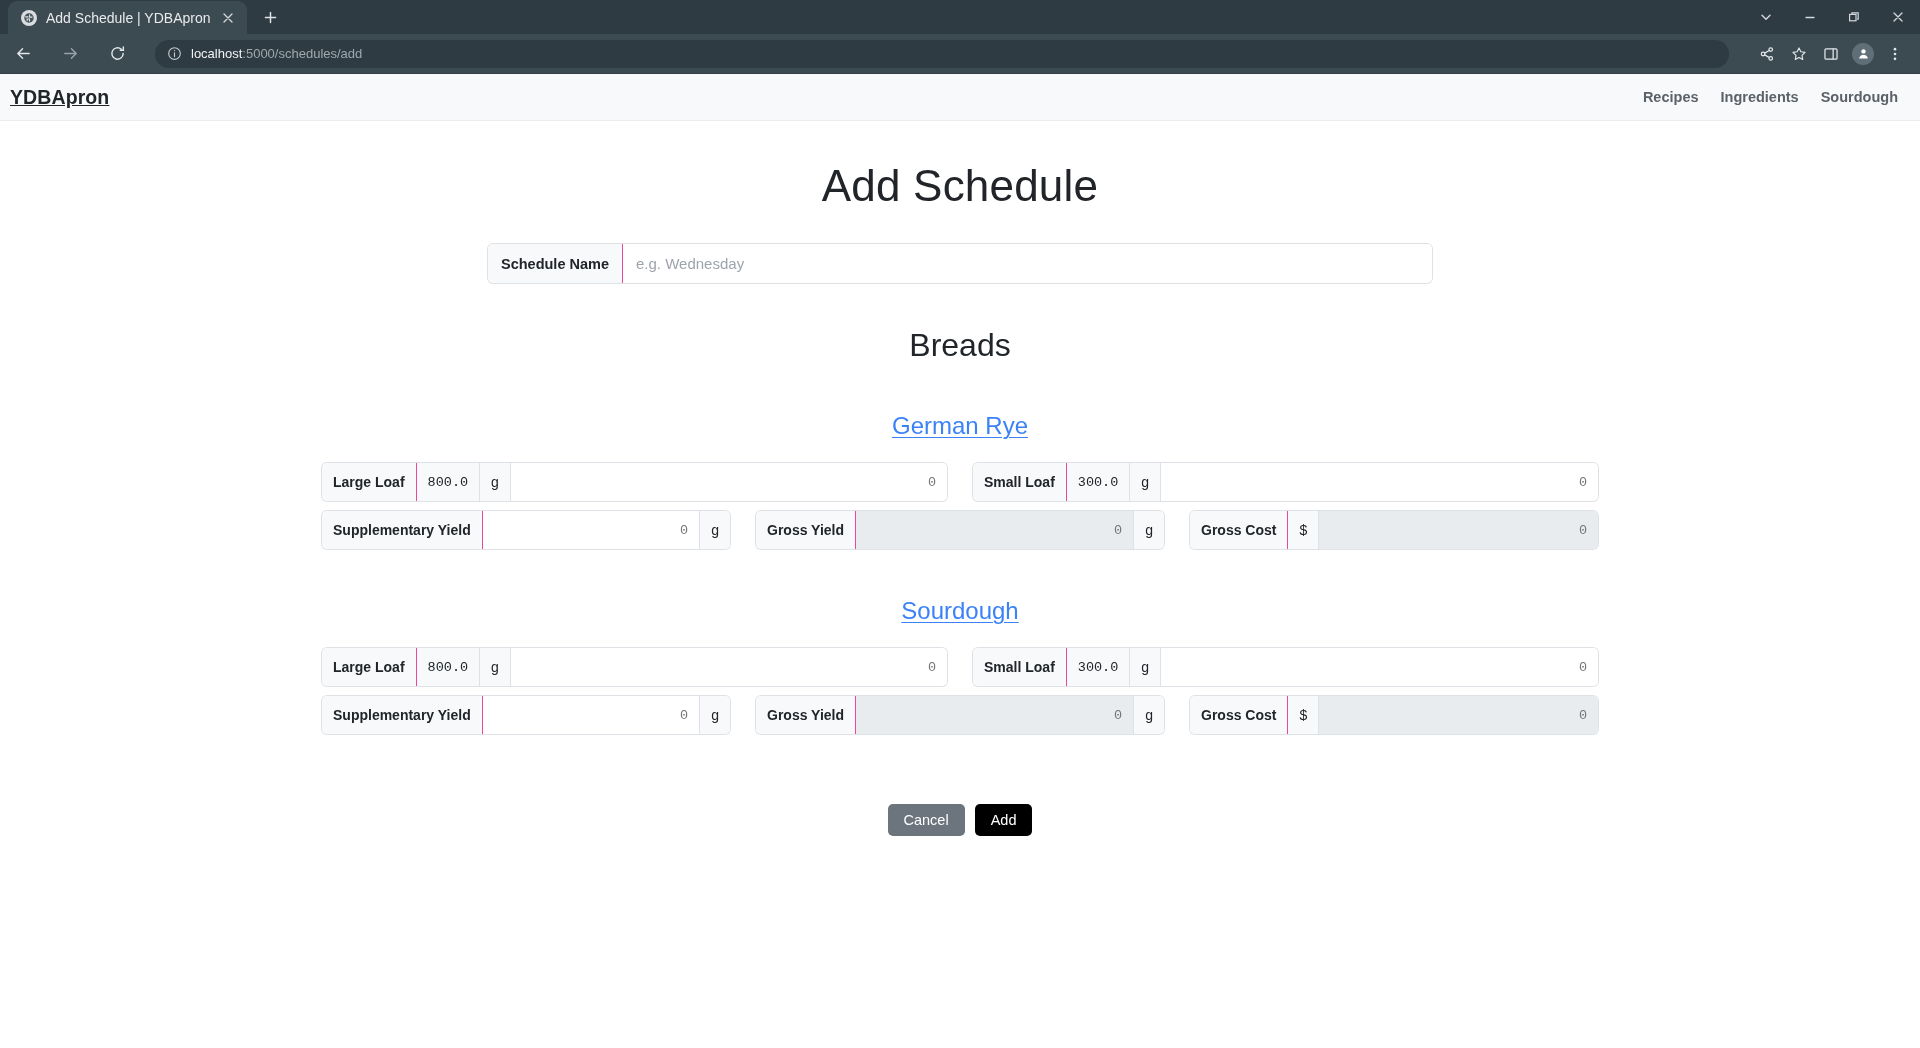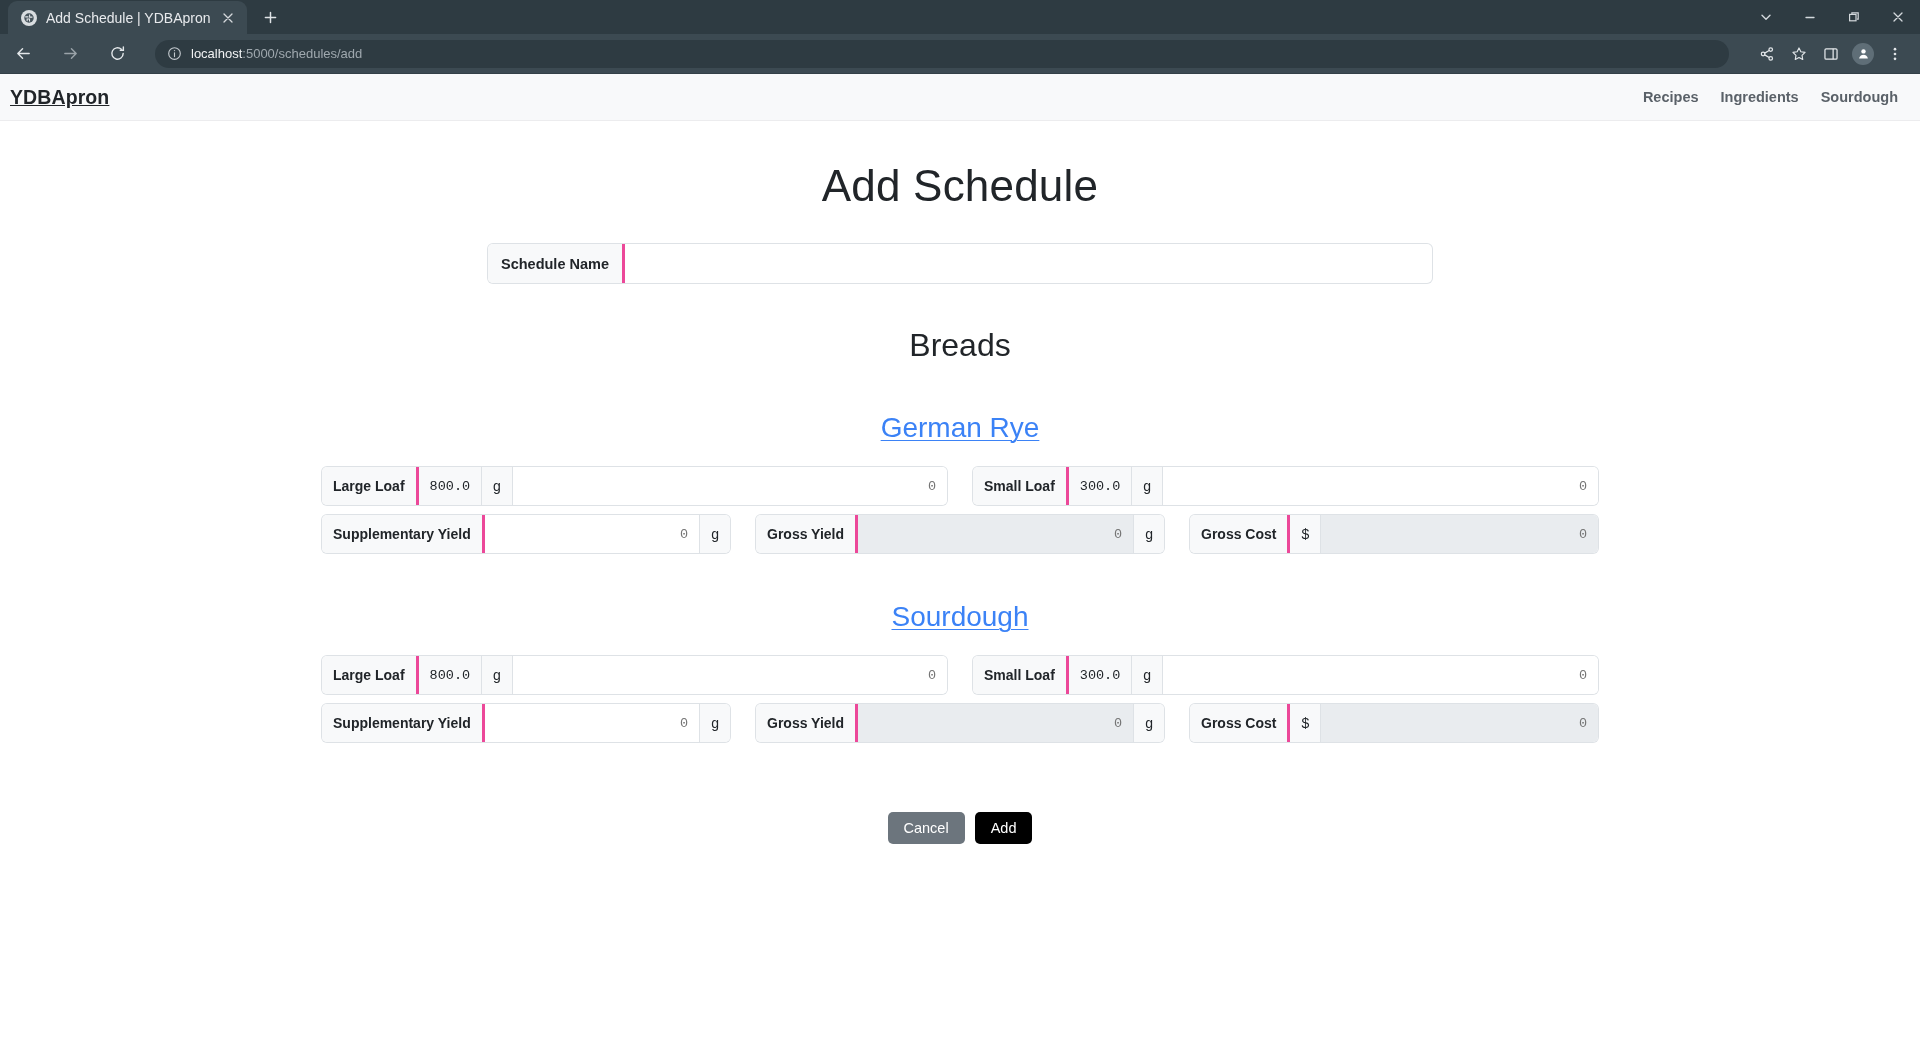--- a/index.html
+++ b/index.html
@@ -126,21 +126,21 @@
     display: flex;
     align-items: stretch;
     height: 38px;
     border-radius: 5px;
     overflow: hidden;
     box-shadow: 0 0 0 1px #dee2e6;
     background: #fff;
   }
   .ig-label {
     background: #f8f9fa;
-    border-right: 3px solid #ec4899;
+    border-right: 1px solid #ec4899;
     display: flex; align-items: center;
     padding: 0 11px;
     font-size: 14px;
     font-weight: bold;
     color: #212529;
     white-space: nowrap;
   }
   .ig-mono {
     background: #f8f9fa;
     border-right: 1px solid #dee2e6;
@@ -193,21 +193,21 @@
     text-align: center;
     font-size: 32px;
     font-weight: 400;
     color: #212529;
     margin-top: 44px;
   }
 
   .recipe-block { margin-top: 48px; }
   .recipe-link-row { text-align: center; margin-bottom: 23px; }
   .recipe-link {
-    font-size: 28px;
+    font-size: 24px;
     color: #3b82f6;
     text-decoration: underline;
     text-underline-offset: 3px;
     text-decoration-thickness: 1px;
   }
 
   .row-loaf {
     display: flex;
     gap: 26px;
     width: 1276px;
@@ -369,20 +369,21 @@
       <a class="nav-link" href="#">Ingredients</a>
       <a class="nav-link" href="#">Sourdough</a>
     </div>
   </nav>
 
   <h1 class="page-title">Add Schedule</h1>
 
   <div class="name-row">
     <div class="name-group">
       <span class="ig-label">Schedule Name</span>
+      <input class="name-input" type="text" placeholder="e.g. Wednesday" style="">
     </div>
   </div>
 
   <h2 class="section-title">Breads</h2>
 
   <div class="recipe-block">
     <div class="recipe-link-row">
       <a class="recipe-link" href="#">German Rye</a>
     </div>
 

